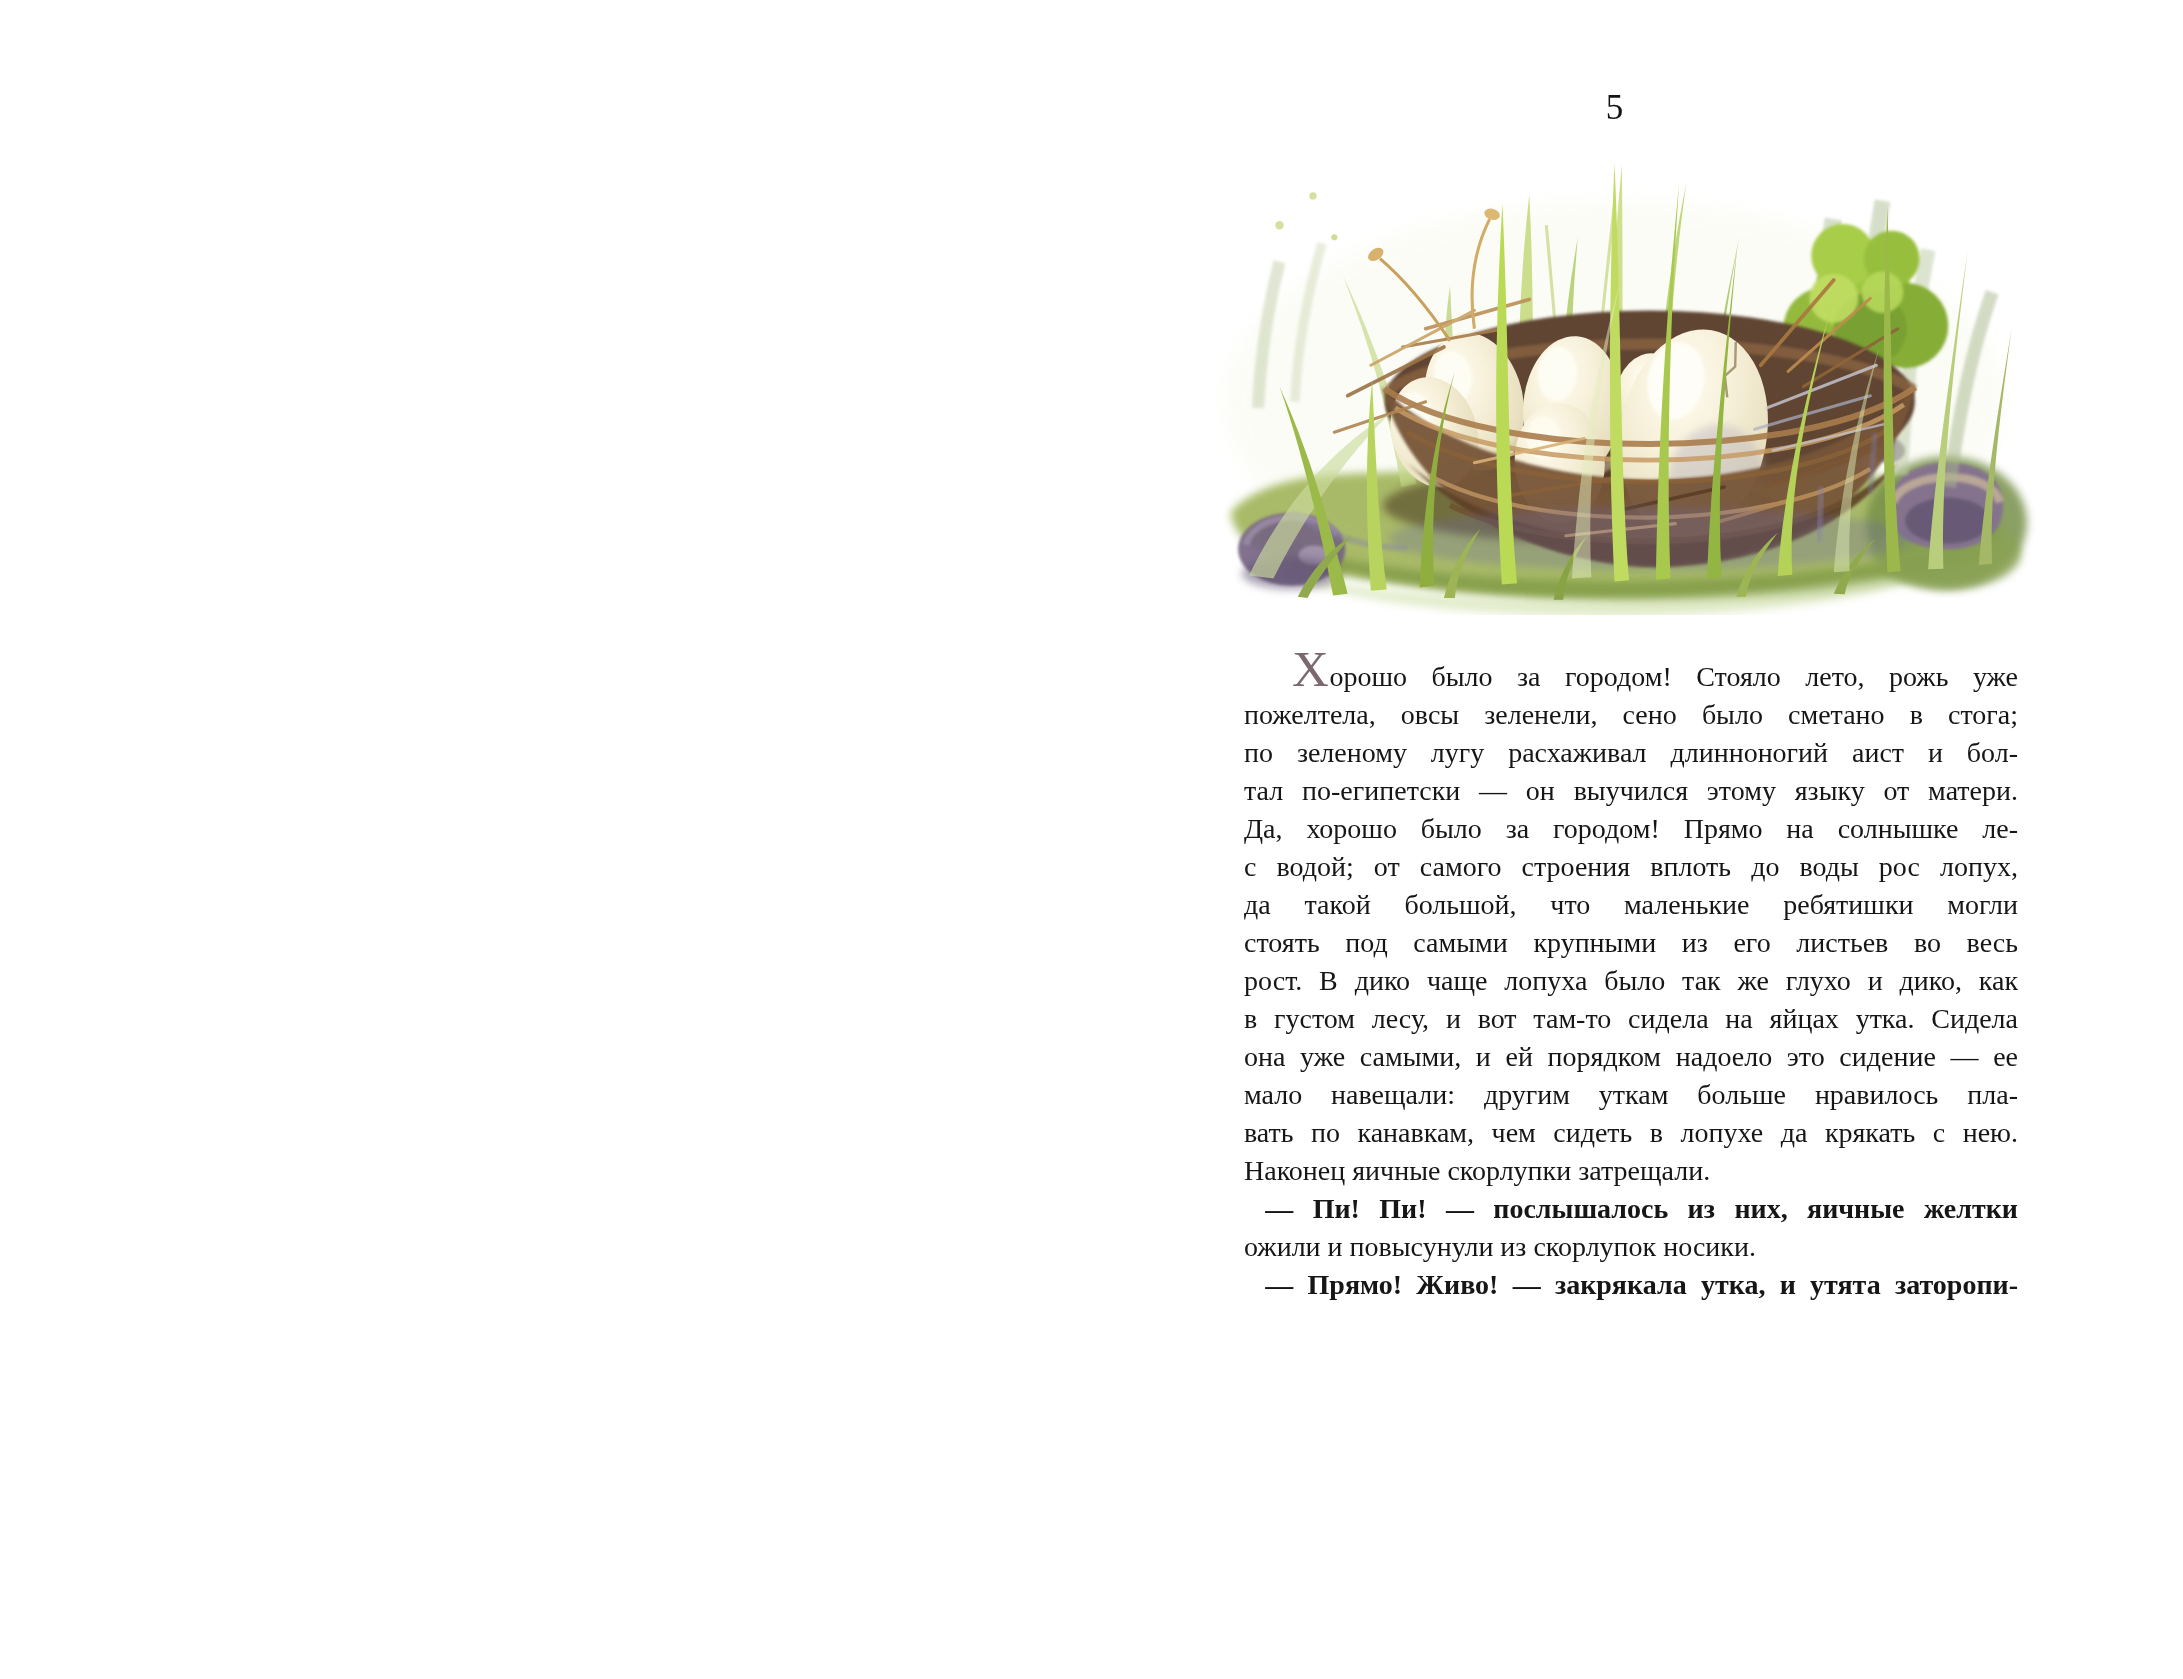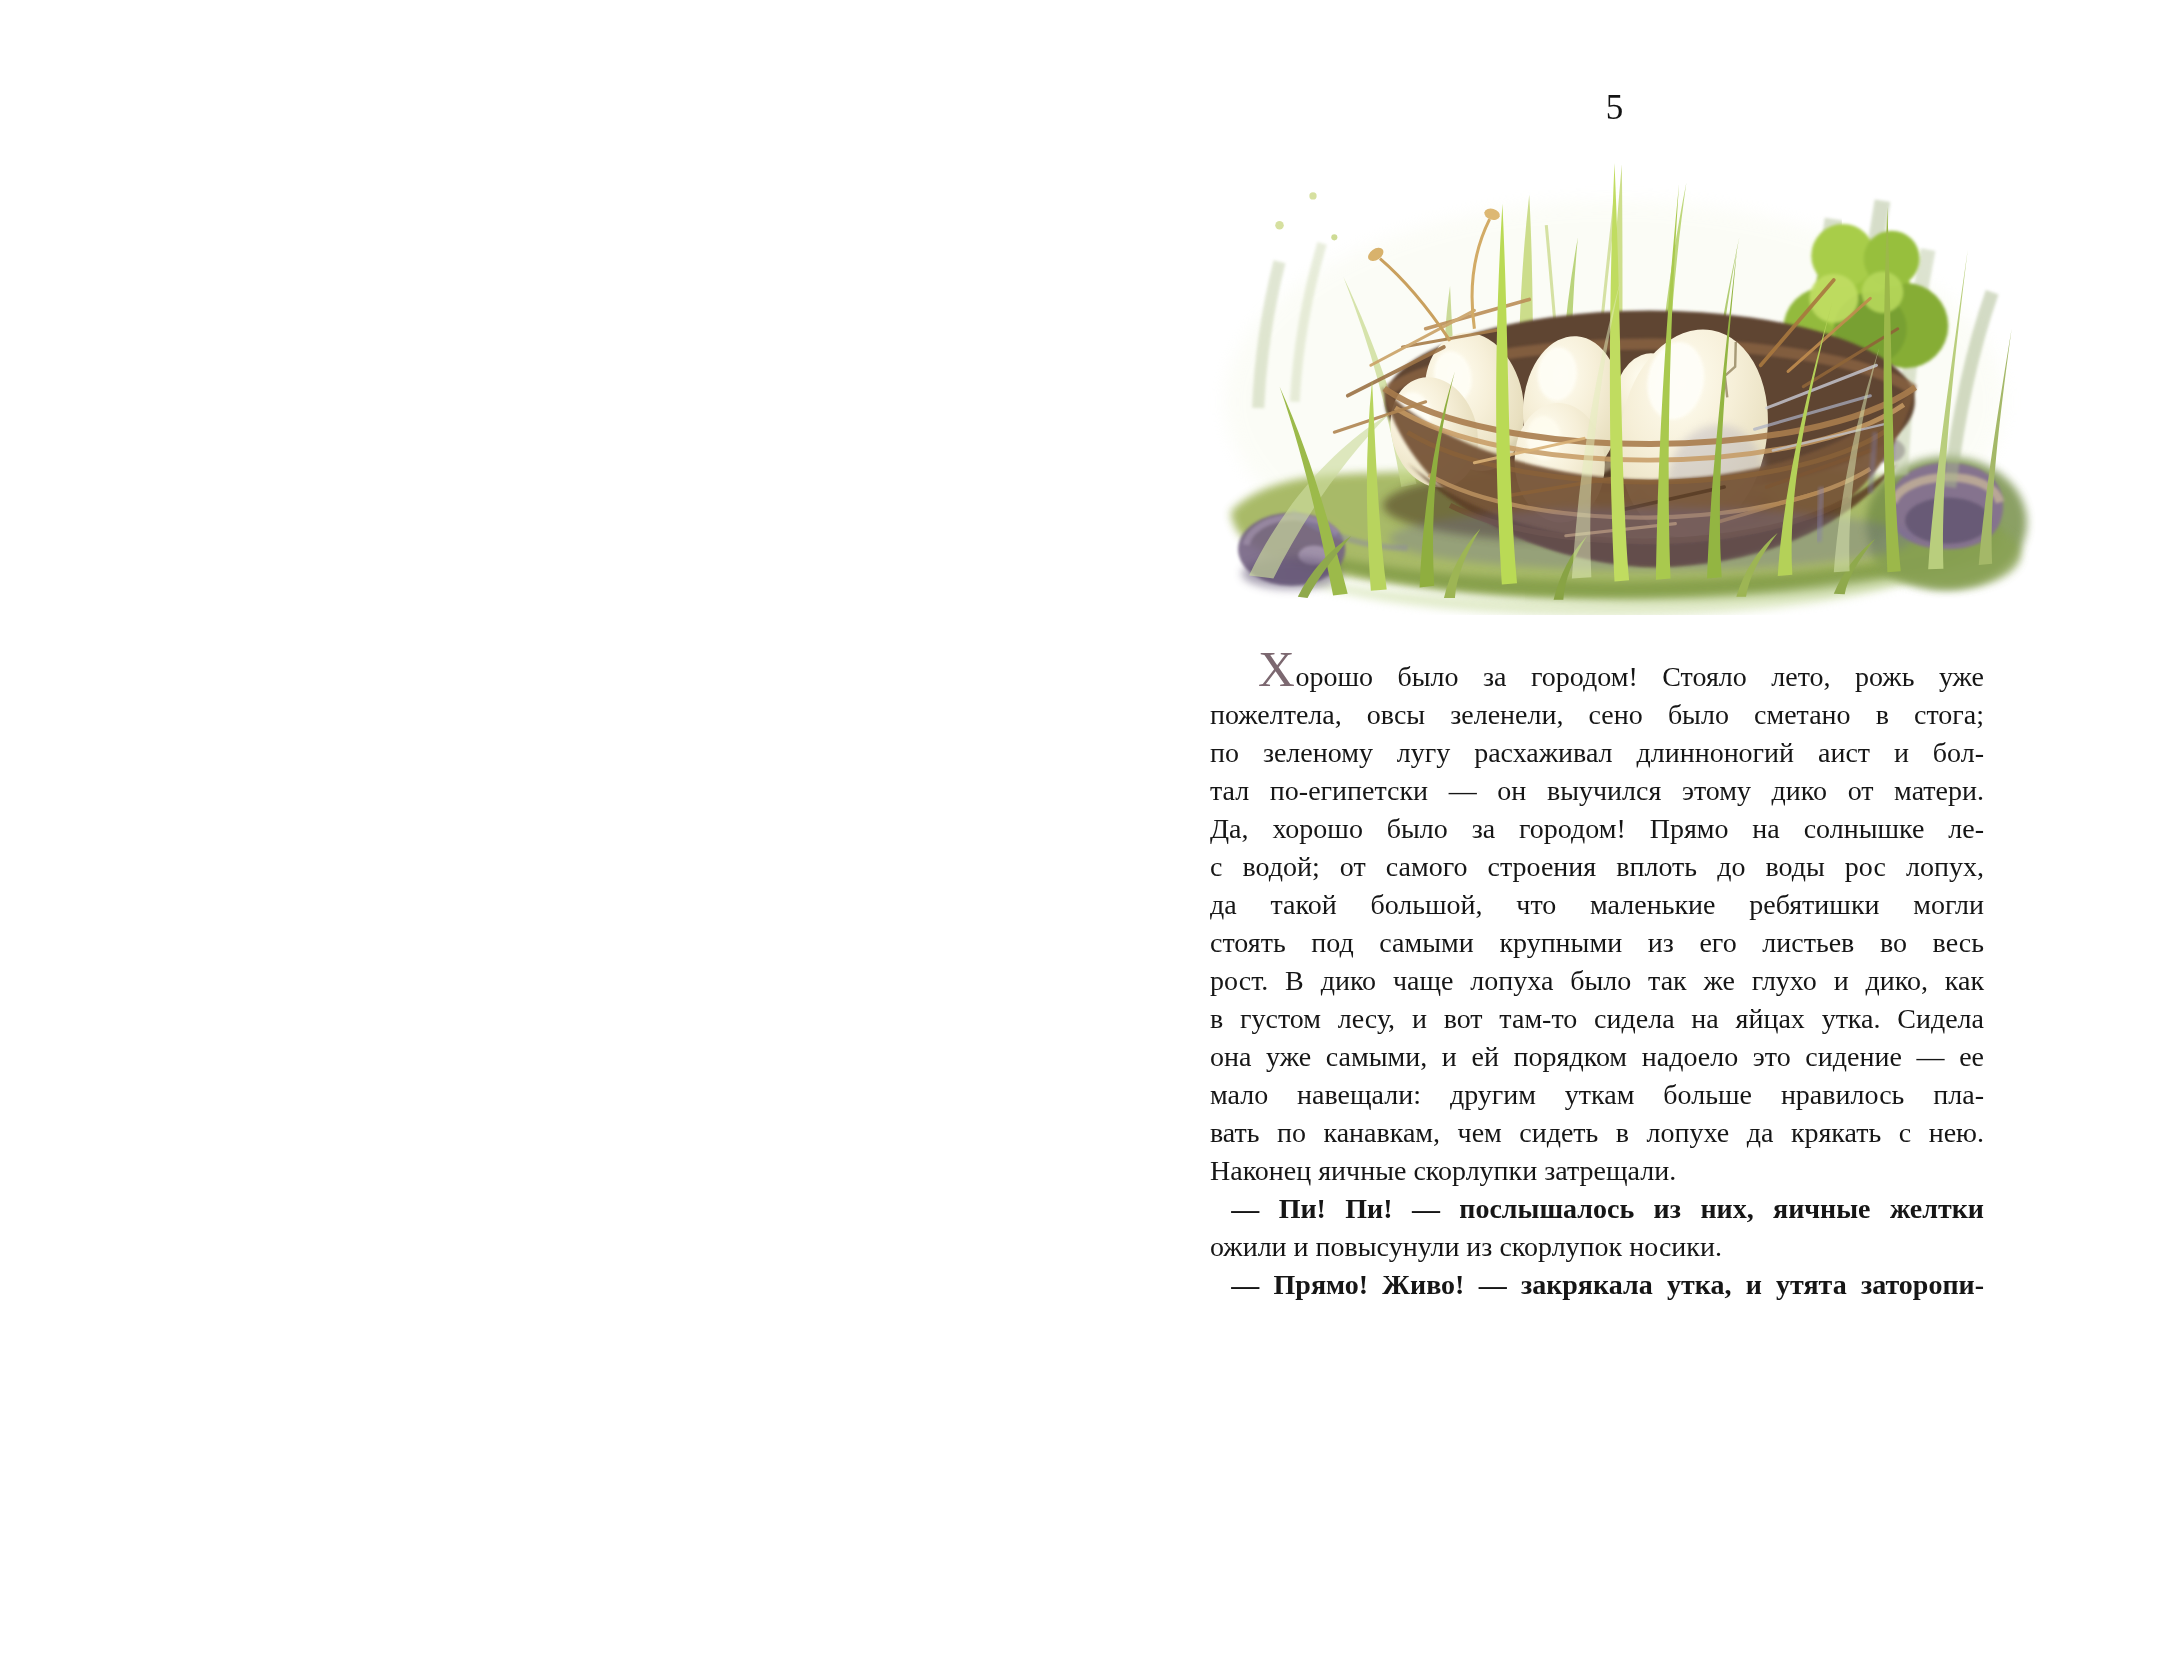--- a/index.html
+++ b/index.html
@@ -206,25 +206,25 @@
         <path d="M420 742 C430 700 450 660 480 628 C455 670 440 710 438 742 Z" fill="#9db554"></path>
         <path d="M600 745 C610 705 628 668 655 640 C632 678 618 712 616 745 Z" fill="#88a344"></path>
         <path d="M900 740 C912 700 935 662 968 635 C938 675 920 710 916 740 Z" fill="#9db554"></path>
         <path d="M1060 735 C1075 700 1098 668 1128 645 C1100 680 1082 712 1078 736 Z" fill="#8fa94c"></path>
         <path d="M630 710 C640 560 660 400 710 220 C668 410 655 565 662 708 Z" fill="#e3eebc" opacity="0.5"></path>
         <path d="M1060 700 C1068 590 1092 460 1135 330 C1098 470 1082 592 1086 698 Z" fill="#dce8b4" opacity="0.5"></path>
       </g>
     </svg>
   </figure>
 
-  <div class="text-block" style="color: rgb(22, 22, 22);">
+  <div class="text-block" style="color: rgb(22, 22, 22); margin-left: 34px;">
       <div class="line indent-large"><span class="drop-cap" style="color: rgb(124, 104, 112);">Х</span>орошо было за городом! Стояло лето, рожь уже</div>
       <div class="line">пожелтела, овсы зеленели, сено было сметано в стога;</div>
       <div class="line">по зеленому лугу расхаживал длинноногий аист и бол-</div>
-      <div class="line">тал по-египетски — он выучился этому дико от матери.</div>
+      <div class="line">тал по-египетски — он выучился этому языку от матери.</div>
       <div class="line">Да, хорошо было за городом! Прямо на солнышке ле-</div>
       <div class="line">с водой; от самого строения вплоть до воды рос лопух,</div>
       <div class="line">да такой большой, что маленькие ребятишки могли</div>
       <div class="line">стоять под самыми крупными из его листьев во весь</div>
       <div class="line">рост. В дико чаще лопуха было так же глухо и дико, как</div>
       <div class="line">в густом лесу, и вот там-то сидела на яйцах утка. Сидела</div>
       <div class="line">она уже самыми, и ей порядком надоело это сидение — ее</div>
       <div class="line">мало навещали: другим уткам больше нравилось пла-</div>
       <div class="line">вать по канавкам, чем сидеть в лопухе да крякать с нею.</div>
       <div class="line last">Наконец яичные скорлупки затрещали.</div>

